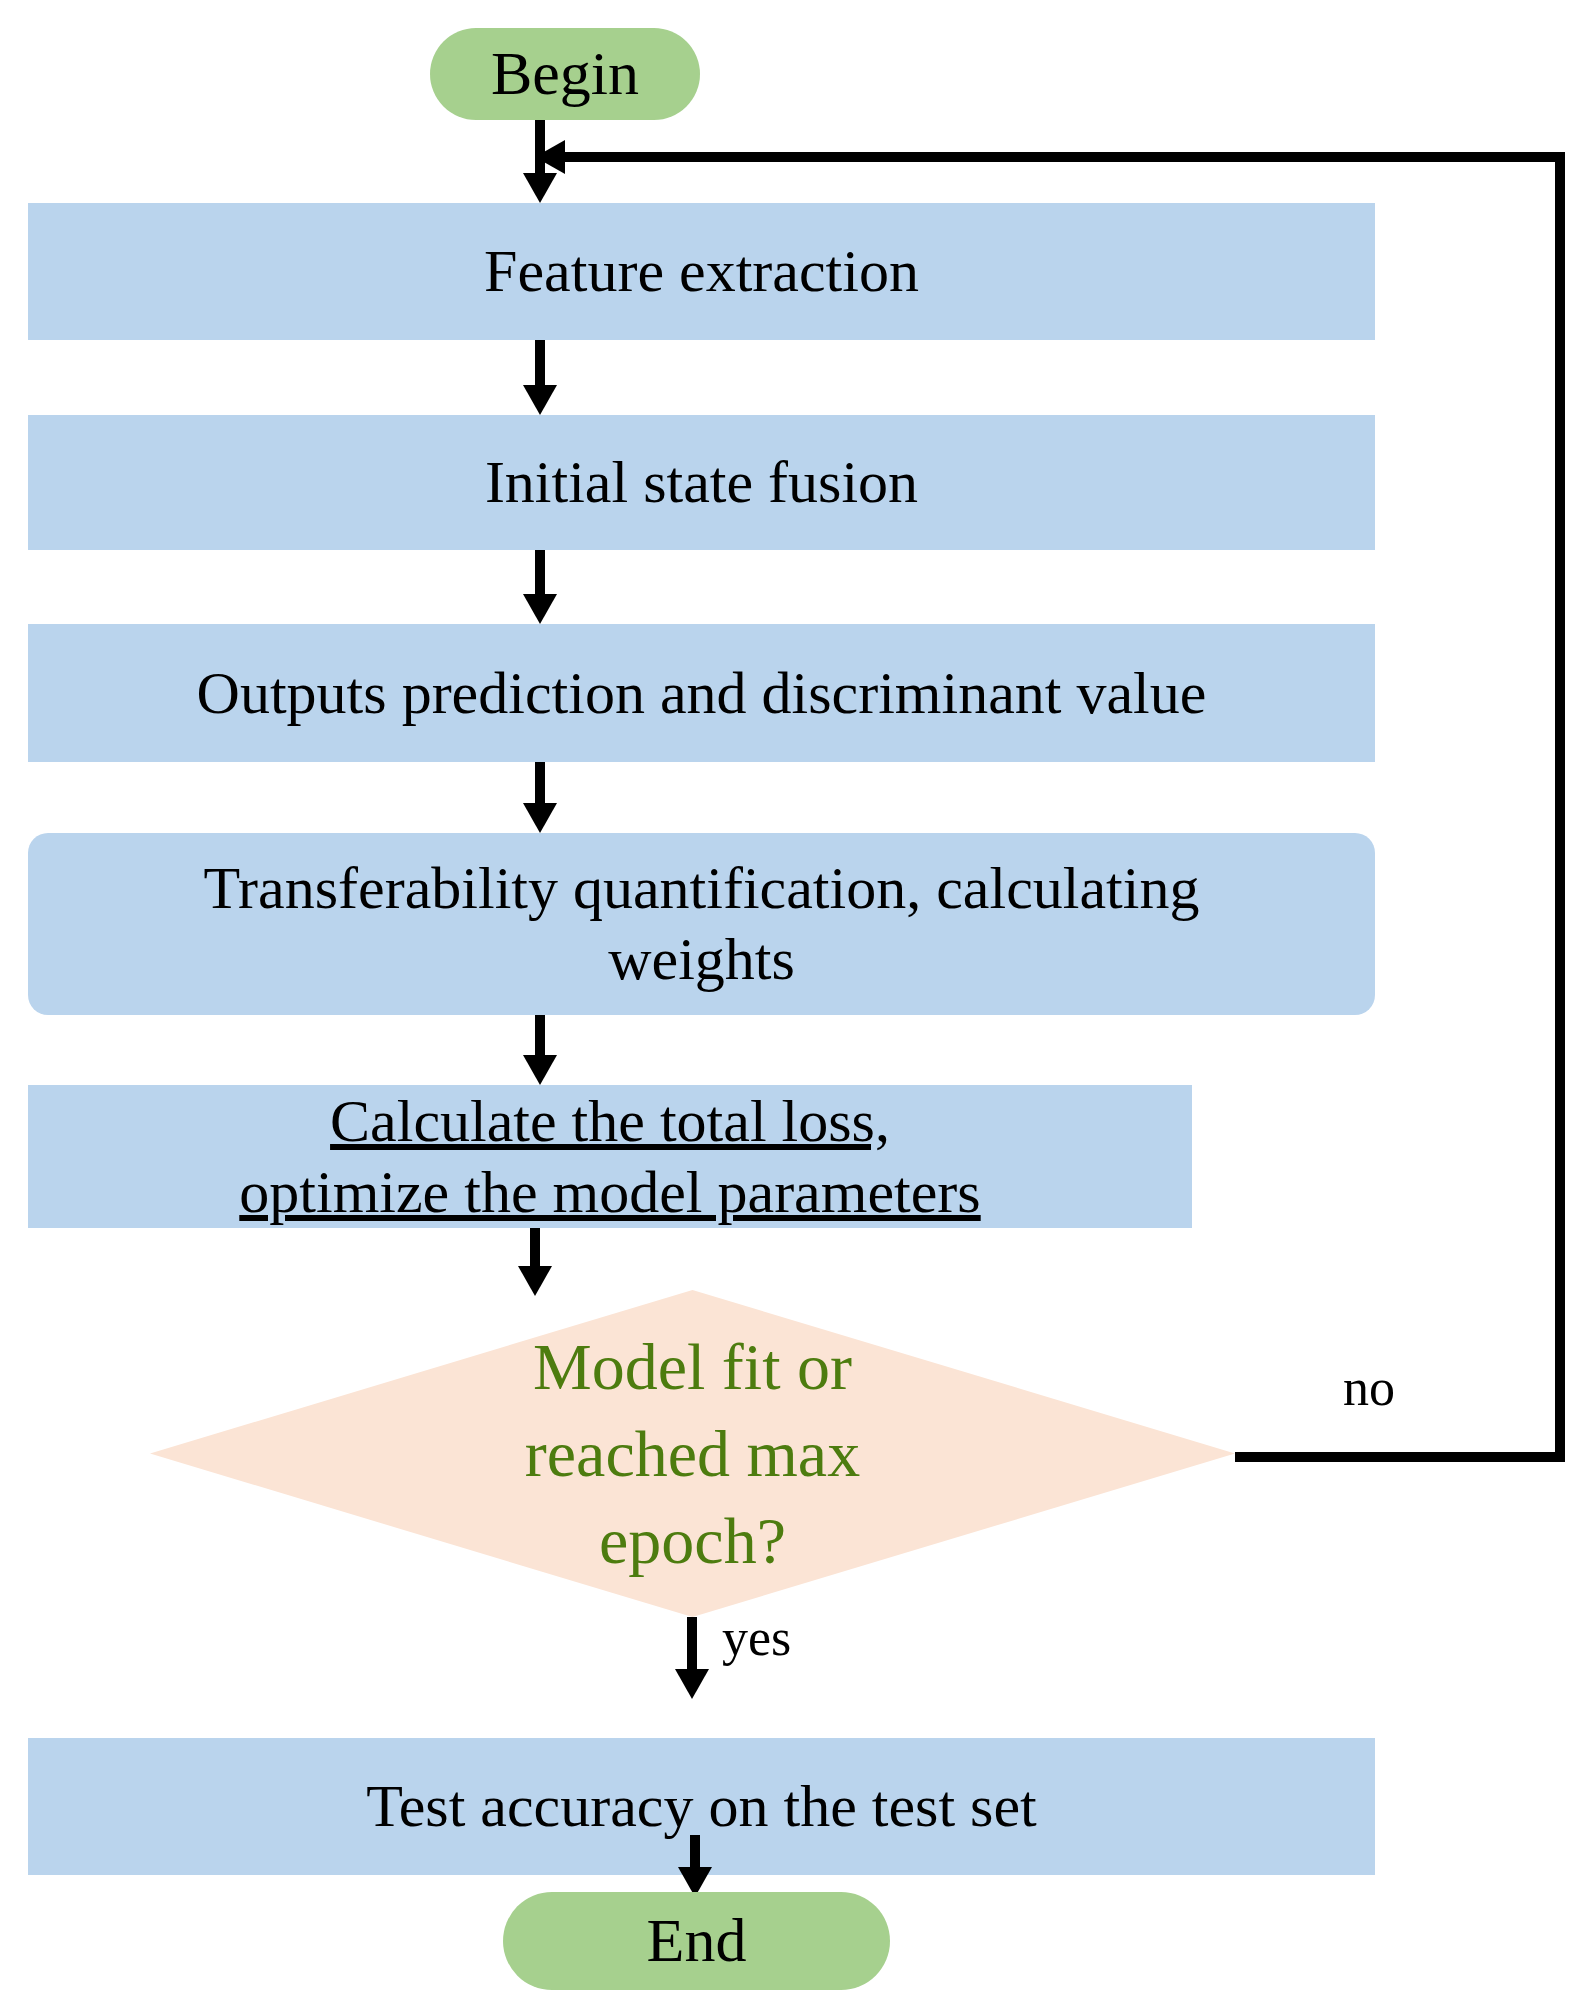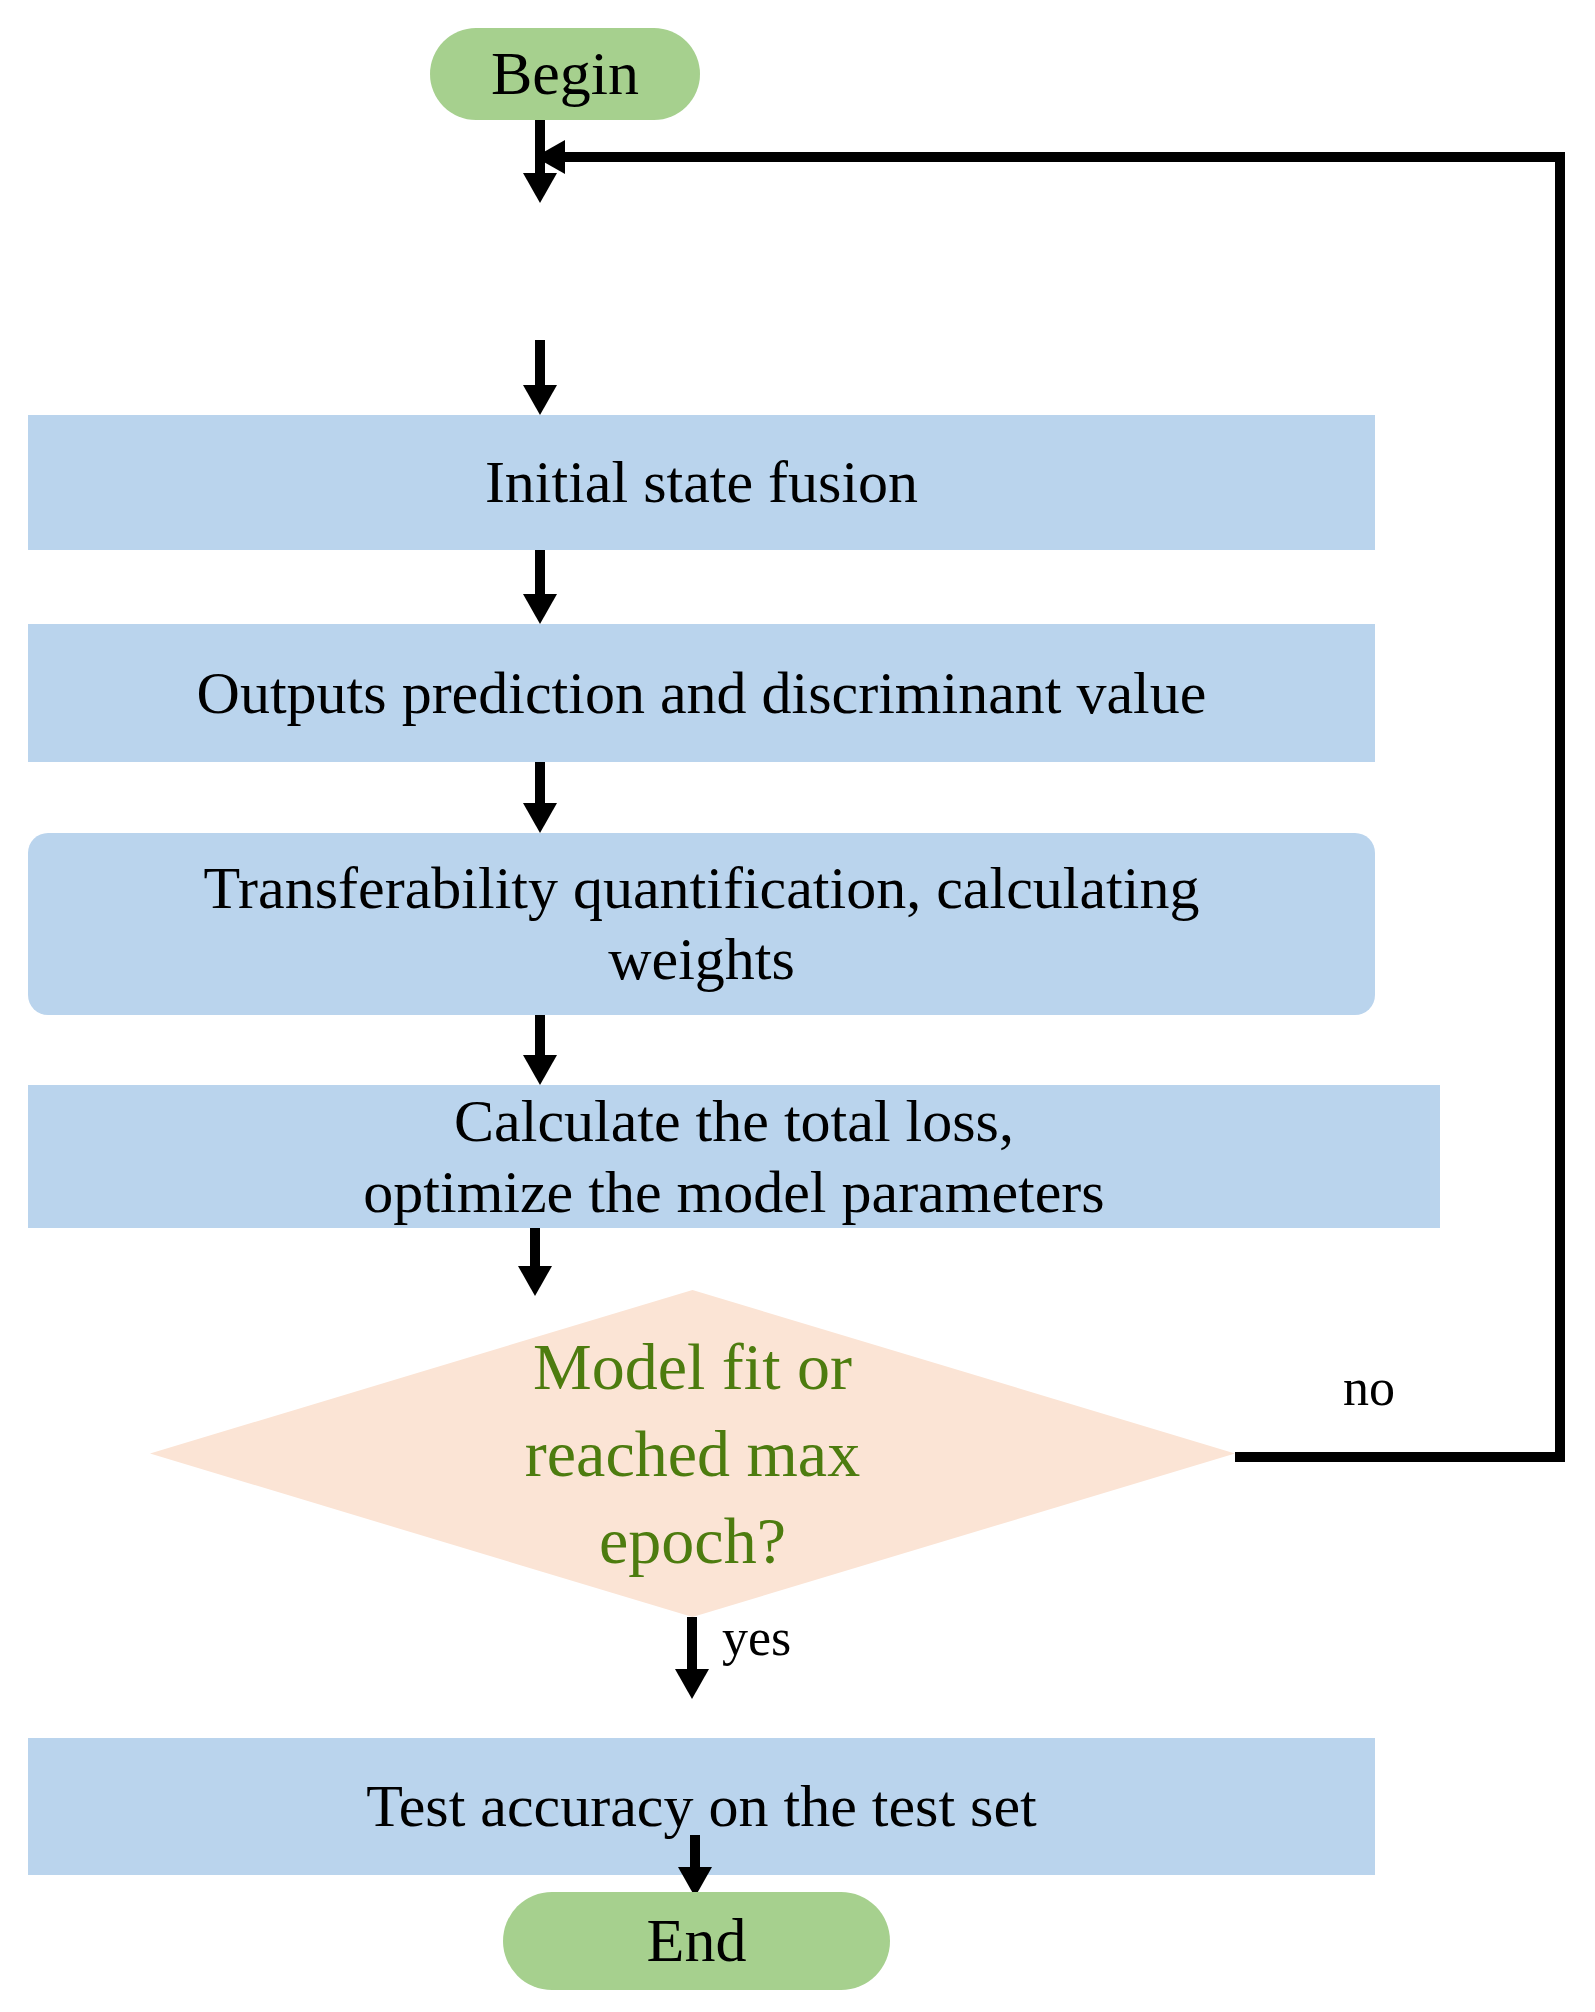--- a/index.html
+++ b/index.html
@@ -108,20 +108,23 @@
   <div class="vline" style="left:535px; top:120px; height:53px;"></div>
   <div class="vline" style="left:535px; top:157px; height:16px;"></div>
   <div class="arrowhead-down" style="left:523px; top:173px;"></div>
 
   <div class="hline" style="left:540px; top:152px; width:1025px;"></div>
   <div class="vline" style="left:1555px; top:152px; height:1310px;"></div>
   <div class="hline" style="left:1235px; top:1452px; width:325px;"></div>
   <div class="arrowhead-left" style="left:535px; top:140px;"></div>
   <div class="edge-label" style="left:1343px; top:1358px;">no</div>
 
+  <div class="node process" style="left:28px; top:203px; width:1347px; height:137px;">
+    <span class="label">Feature extraction</span>
+  </div>
 
   <div class="vline" style="left:535px; top:340px; height:45px;"></div>
   <div class="arrowhead-down" style="left:523px; top:385px;"></div>
 
   <div class="node process" style="left:28px; top:415px; width:1347px; height:135px;">
     <span class="label">Initial state fusion</span>
   </div>
 
   <div class="vline" style="left:535px; top:550px; height:44px;"></div>
   <div class="arrowhead-down" style="left:523px; top:594px;"></div>
@@ -134,21 +137,21 @@
   <div class="arrowhead-down" style="left:523px; top:803px;"></div>
 
   <div class="node process" style="left:28px; top:833px; width:1347px; height:182px;border-radius:20px;">
     <span class="label">Transferability quantification, calculating
 weights</span>
   </div>
 
   <div class="vline" style="left:535px; top:1015px; height:40px;"></div>
   <div class="arrowhead-down" style="left:523px; top:1055px;"></div>
 
-  <div class="node process" style="left:28px; top:1085px; width:1412px; height:143px;">
+  <div class="node process" style="left:28px; top:1085px; width:1164px; height:143px;text-decoration:underline;">
     <span class="label">Calculate the total loss,
 optimize the model parameters</span>
   </div>
 
   <div class="vline" style="left:530px; top:1228px; height:38px;"></div>
   <div class="arrowhead-down" style="left:518px; top:1266px;"></div>
 
   <div class="decision-wrap" style="left:150px; top:1290px; width:1085px; height:327px;">
     <svg viewBox="0 0 1085 327" preserveAspectRatio="none">
       <polygon points="542.5,0 1085,163.5 542.5,327 0,163.5" fill="#fbe4d5"></polygon>

